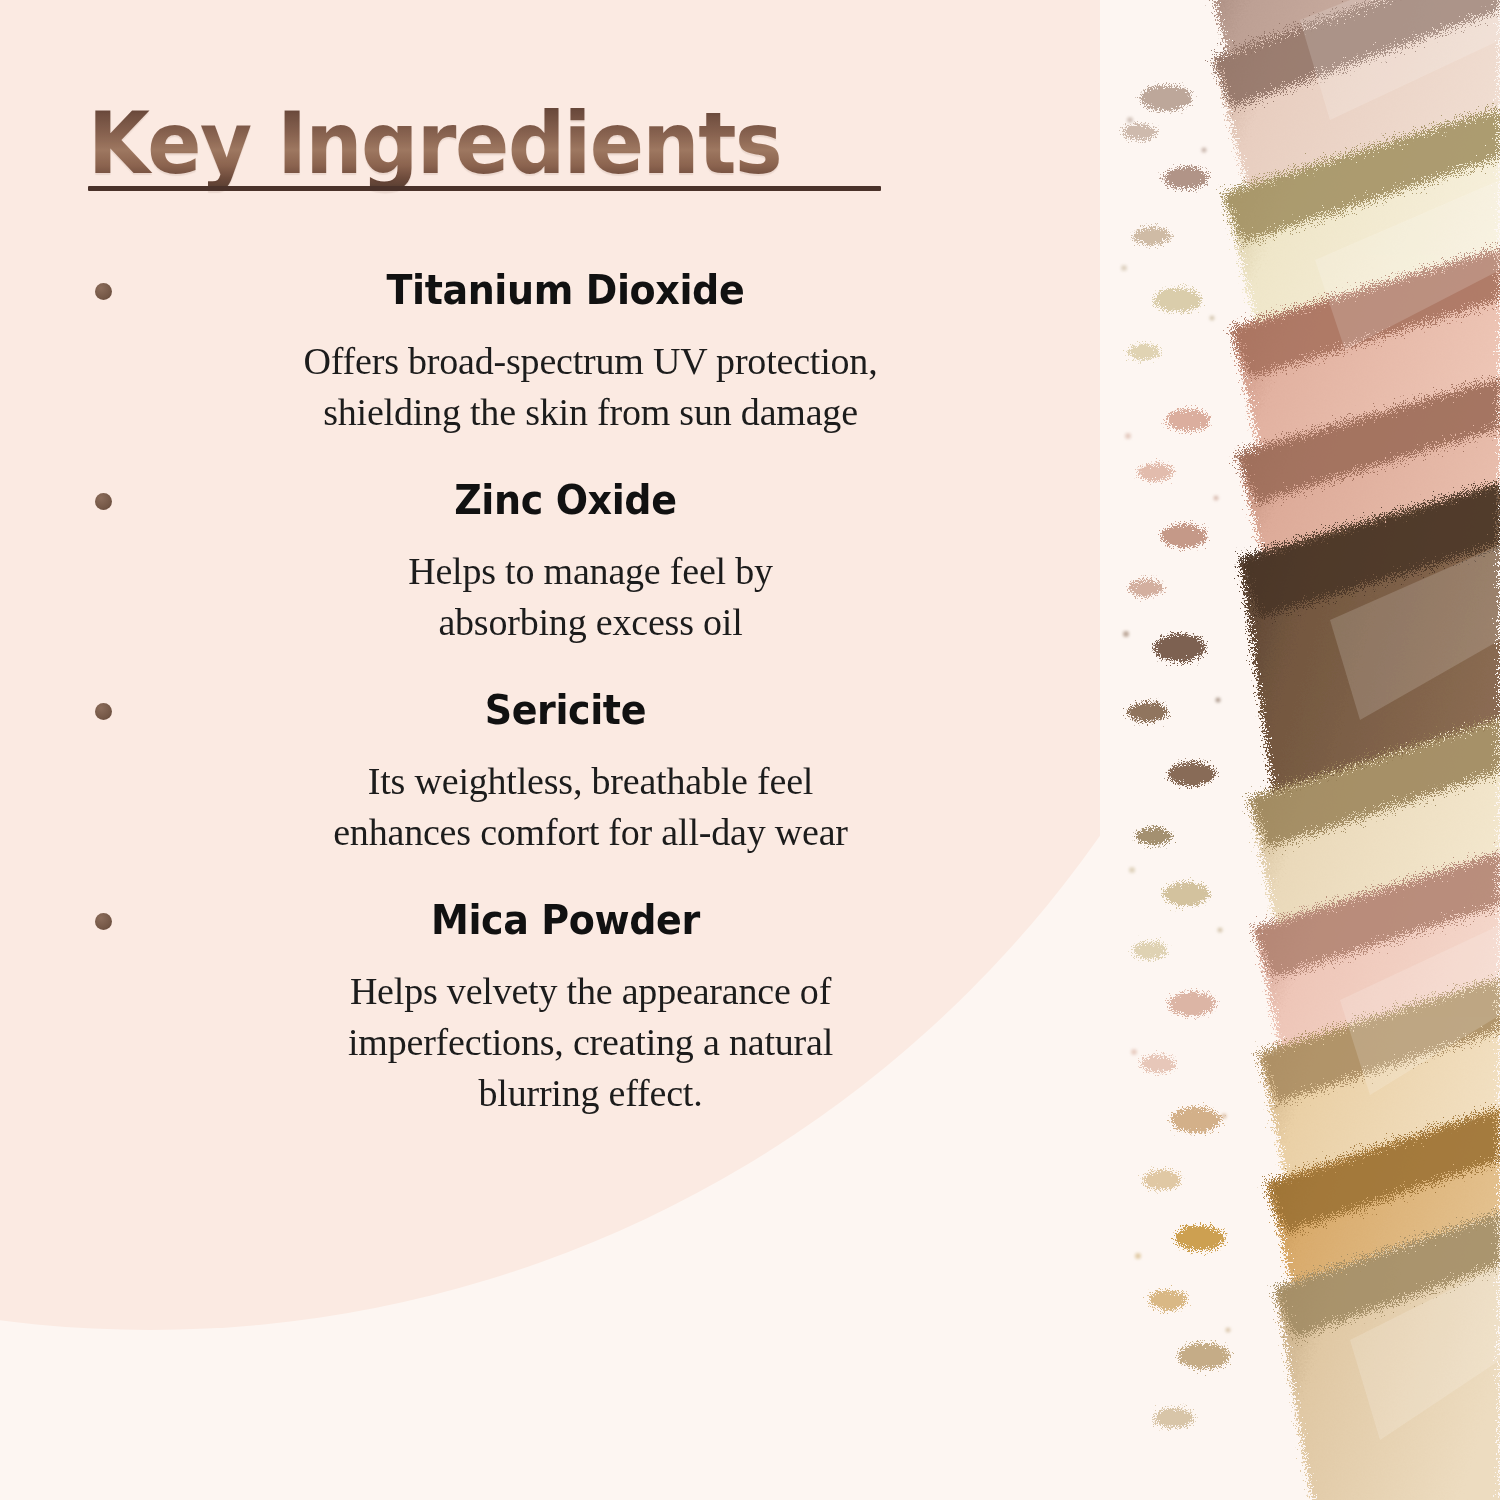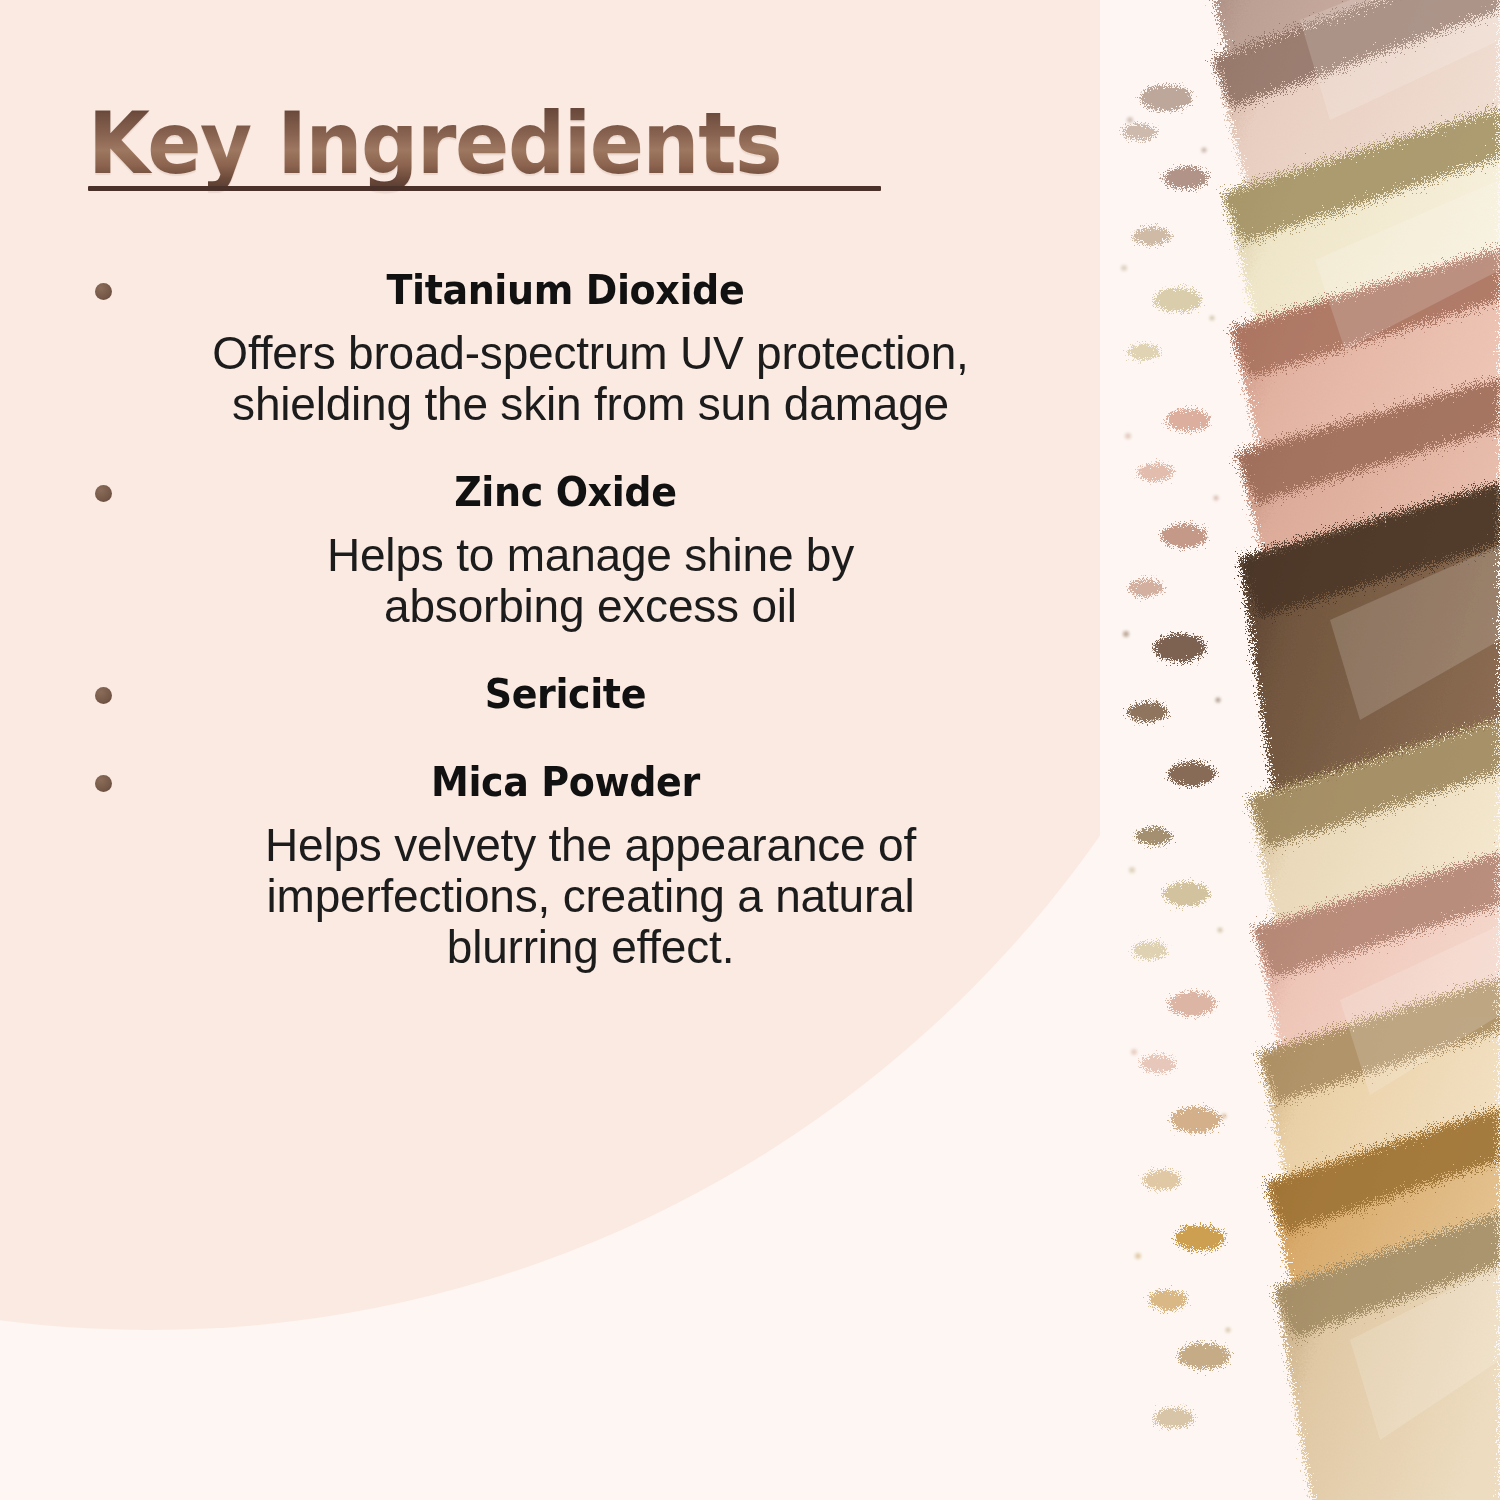--- a/index.html
+++ b/index.html
@@ -89,28 +89,28 @@
     font-size:40px;
     line-height:52px;
     letter-spacing:-0.4px;
     color:#111111;
     transform:scaleX(0.95);
     transform-origin:left center;
     padding-left:45px;
     white-space:nowrap;
   }
   .desc {
-    font-family:Liberation Sans, sans-serif;
+    font-family:Liberation Serif, serif;
     font-weight:300;
-    font-size:46px;
+    font-size:38px;
     line-height:51px;
     letter-spacing:-0.2px;
     color:#1c1c1c;
     padding-left:45px;
-    margin-top:12px;
+    margin-top:20px;
     white-space:pre-line;
   }
   .item { padding-bottom:36px; }
 
   
   .swatch {
     position:absolute;
     right:0; top:0;
     width:400px; height:1500px;
     overflow:hidden;
@@ -135,28 +135,30 @@
     <div class="item">
       <span class="bullet"></span>
       <div class="name">Titanium Dioxide</div>
       <div class="desc">Offers broad-spectrum UV protection,
 shielding the skin from sun damage</div>
     </div>
 
     <div class="item">
       <span class="bullet"></span>
       <div class="name">Zinc Oxide</div>
-      <div class="desc">Helps to manage shine by
+      <div class="desc">Helps to manage feel by
 absorbing excess oil</div>
     </div>
 
 
     <div class="item">
       <span class="bullet"></span>
       <div class="name">Sericite</div>
+      <div class="desc">Its weightless, breathable feel
+enhances comfort for all-day wear</div>
     </div>
 
     <div class="item">
       <span class="bullet"></span>
       <div class="name">Mica Powder</div>
       <div class="desc">Helps velvety the appearance of
 imperfections, creating a natural
 blurring effect.</div>
     </div>
 

